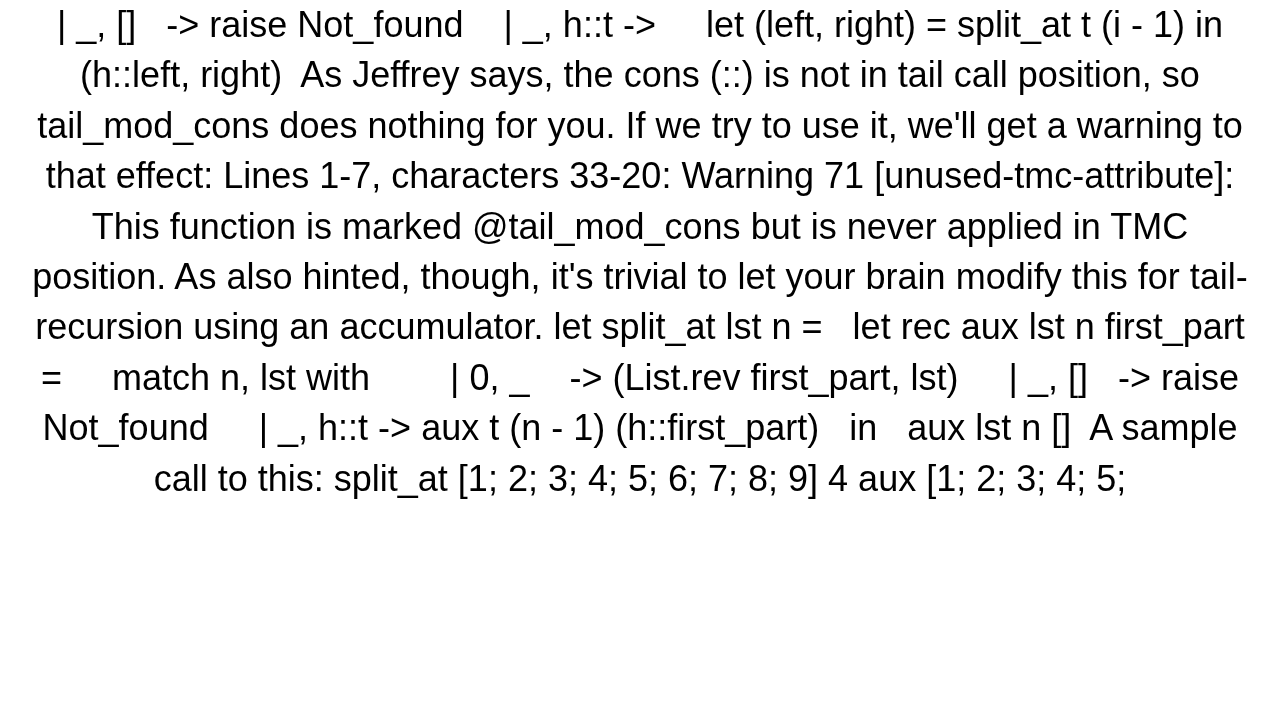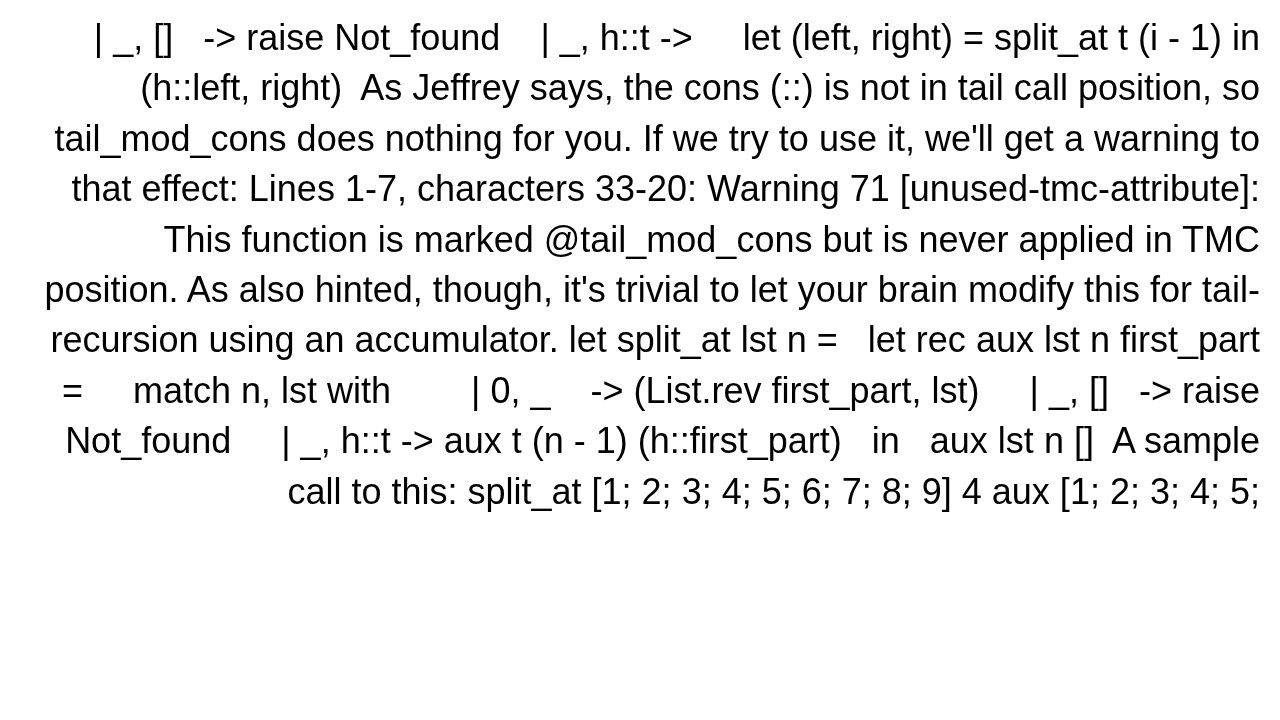--- a/index.html
+++ b/index.html
@@ -8,22 +8,22 @@
       font-family: Arial, Helvetica, sans-serif;
       font-size: 36px;
       line-height: 1.4;
       color: #000;
       display: flex;
       align-items: flex-start;
       justify-content: center;
     }
     .content {
       width: 1260px;
-      padding: 13px 10px;
-      text-align: right;
+      padding: 0 10px;
+      text-align: center;
       white-space: pre-wrap;
       word-wrap: break-word;
     }
   </style>
 </head>
 <body>
 
 <div class="content">| _, []   -&gt; raise Not_found    | _, h::t -&gt;     let (left, right) = split_at t (i - 1) in     (h::left, right)  As Jeffrey says, the cons (::) is not in tail call position, so tail_mod_cons does nothing for you. If we try to use it, we'll get a warning to that effect: Lines 1-7, characters 33-20: Warning 71 [unused-tmc-attribute]: This function is marked @tail_mod_cons but is never applied in TMC position. As also hinted, though, it's trivial to let your brain modify this for tail-recursion using an accumulator. let split_at lst n =   let rec aux lst n first_part =     match n, lst with        | 0, _    -&gt; (List.rev first_part, lst)     | _, []   -&gt; raise Not_found     | _, h::t -&gt; aux t (n - 1) (h::first_part)   in   aux lst n []  A sample call to this: split_at [1; 2; 3; 4; 5; 6; 7; 8; 9] 4 aux [1; 2; 3; 4; 5;</div>
 
 </body></html>

